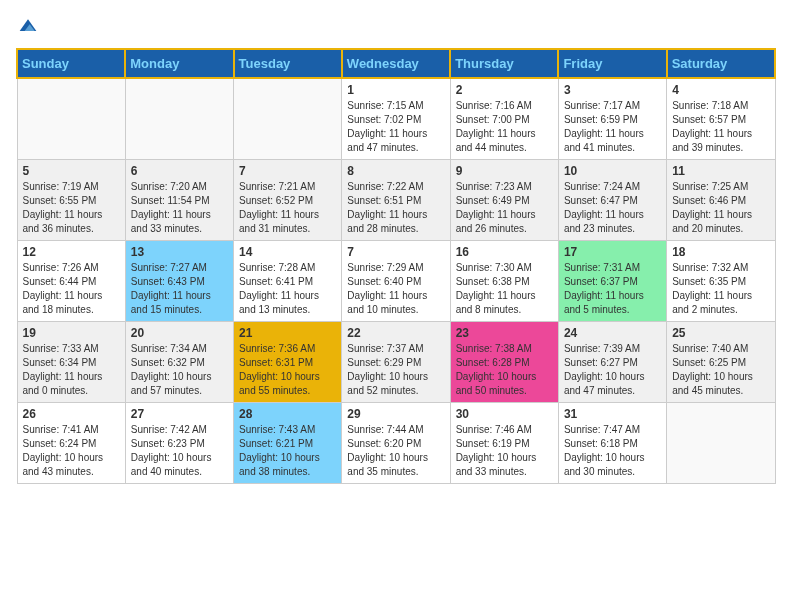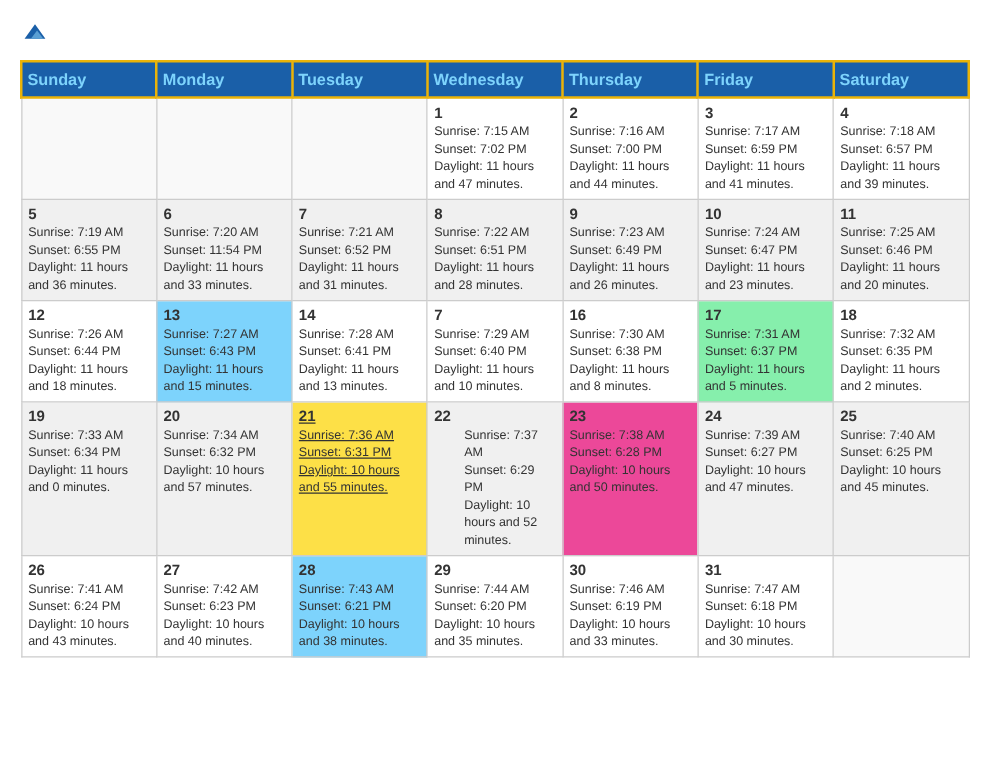--- a/index.html
+++ b/index.html
@@ -253,29 +253,29 @@
           <div class="day-info" style="white-space: pre-line;">Sunrise: 7:33 AM
 Sunset: 6:34 PM
 Daylight: 11 hours and 0 minutes.</div>
         </td>
         <td style="background: rgb(240, 240, 240);">
           <span class="day-num">20</span>
           <div class="day-info" style="white-space: pre-line;">Sunrise: 7:34 AM
 Sunset: 6:32 PM
 Daylight: 10 hours and 57 minutes.</div>
         </td>
-        <td style="background: #fde047; text-decoration: underline;">
+        <td style="background: #eab308;">
           <span class="day-num">21</span>
           <div class="day-info" style="white-space: pre-line;">Sunrise: 7:36 AM
 Sunset: 6:31 PM
 Daylight: 10 hours and 55 minutes.</div>
         </td>
         <td style="background: rgb(240, 240, 240);">
           <span class="day-num">22</span>
-          <div class="day-info" style="white-space: pre-line; margin-left: 24px;">Sunrise: 7:37 AM
+          <div class="day-info" style="white-space: pre-line;">Sunrise: 7:37 AM
 Sunset: 6:29 PM
 Daylight: 10 hours and 52 minutes.</div>
         </td>
         <td style="background: #ec4899;">
           <span class="day-num">23</span>
           <div class="day-info" style="white-space: pre-line;">Sunrise: 7:38 AM
 Sunset: 6:28 PM
 Daylight: 10 hours and 50 minutes.</div>
         </td>
         <td style="background: rgb(240, 240, 240);">

